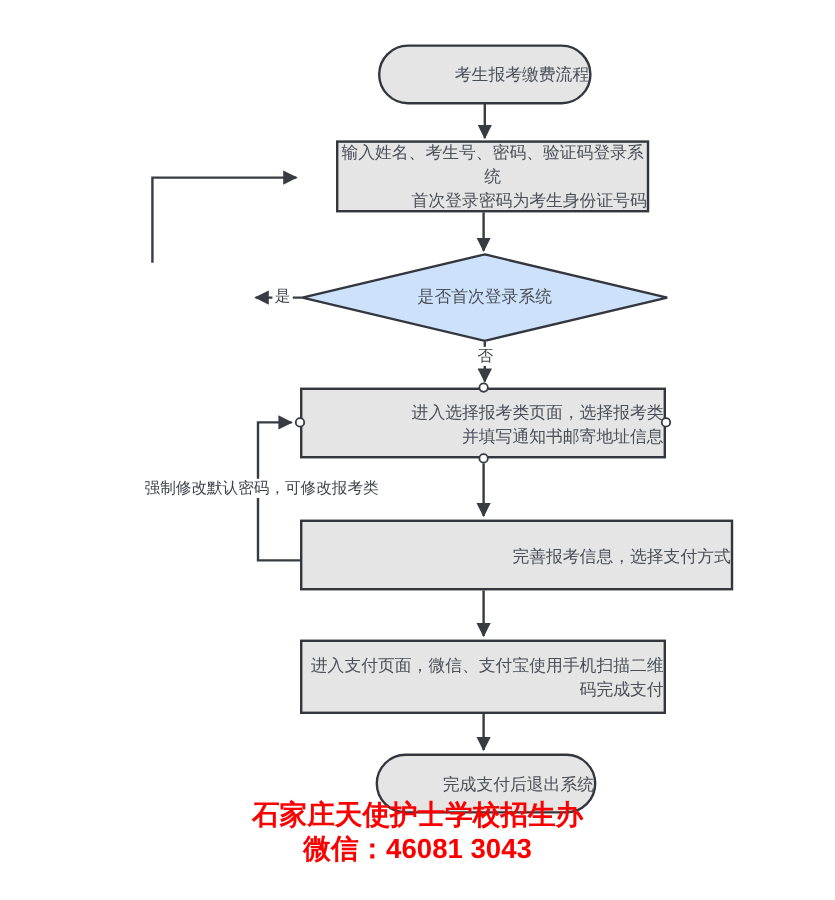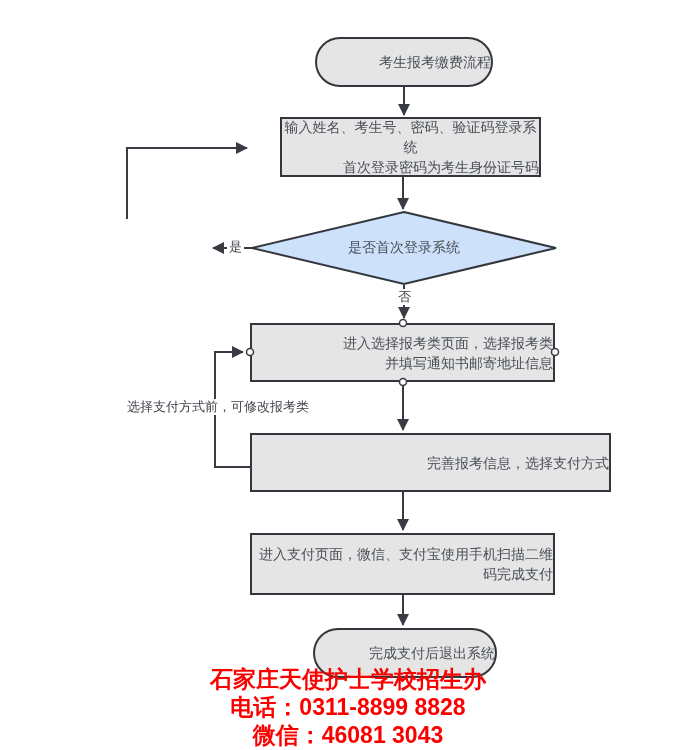--- a/index.html
+++ b/index.html
@@ -95,21 +95,20 @@
     <circle cx="250" cy="352" r="3.5" fill="#ffffff" stroke="#383c42" stroke-width="1.5"></circle>
     <circle cx="555" cy="352" r="3.5" fill="#ffffff" stroke="#383c42" stroke-width="1.5"></circle>
   </svg>
 
   <div id="diamond-text">是否首次登录系统</div>
 
   <div class="floatlabel" style="left:227px;top:239px;">是</div>
 
   <div class="floatlabel" style="left:396px;top:289px;">否</div>
 
-  <div class="floatlabel" style="left:96px;top:399px;width:240px;">选择支付方式前，可修改报考类</div>
+  <div class="floatlabel" style="left:96px;top:399px;width:240px;">强制修改默认密码，可修改报考类</div>
 
   <div id="footer">
     <div>石家庄天使护士学校招生办</div>
-    <div>电话：0311-8899 8828</div>
     <div>微信：46081 3043</div>
   </div>
 
 </div>
 
 </body></html>

